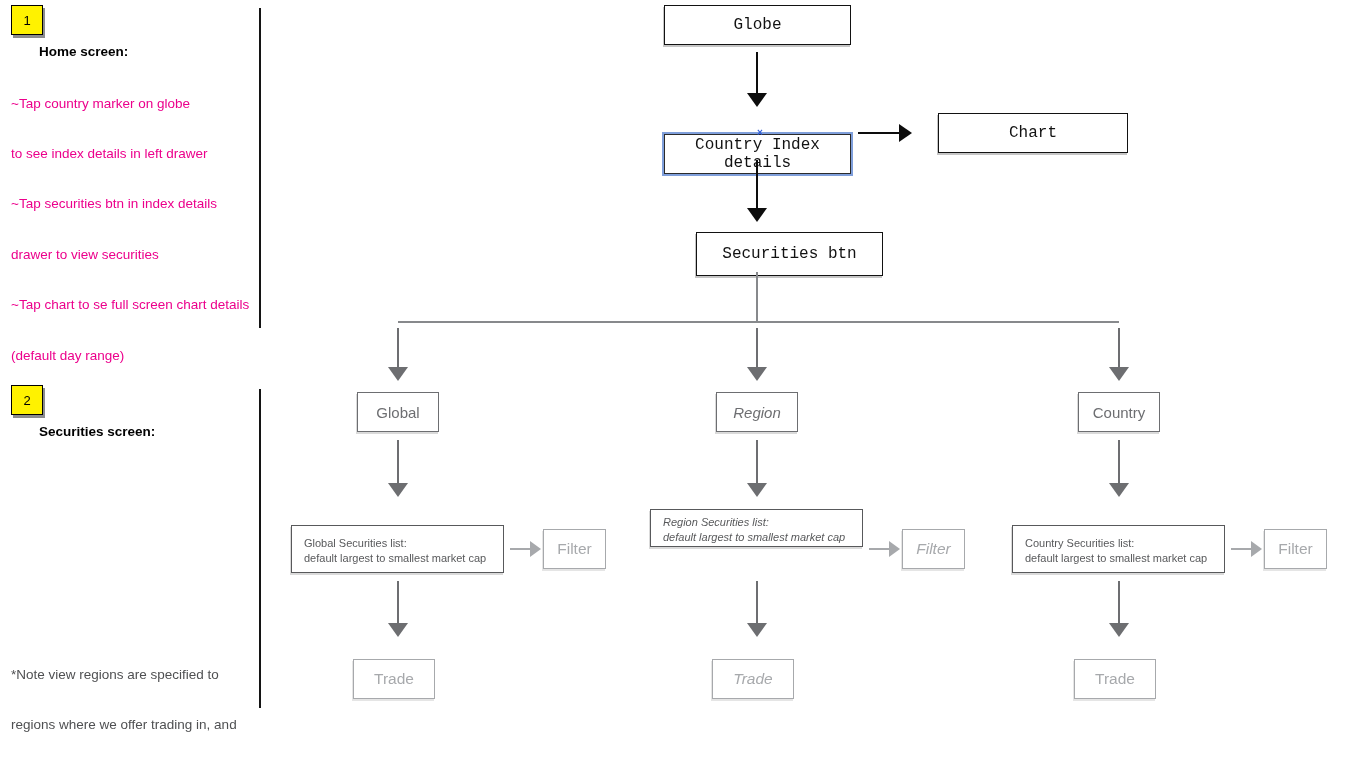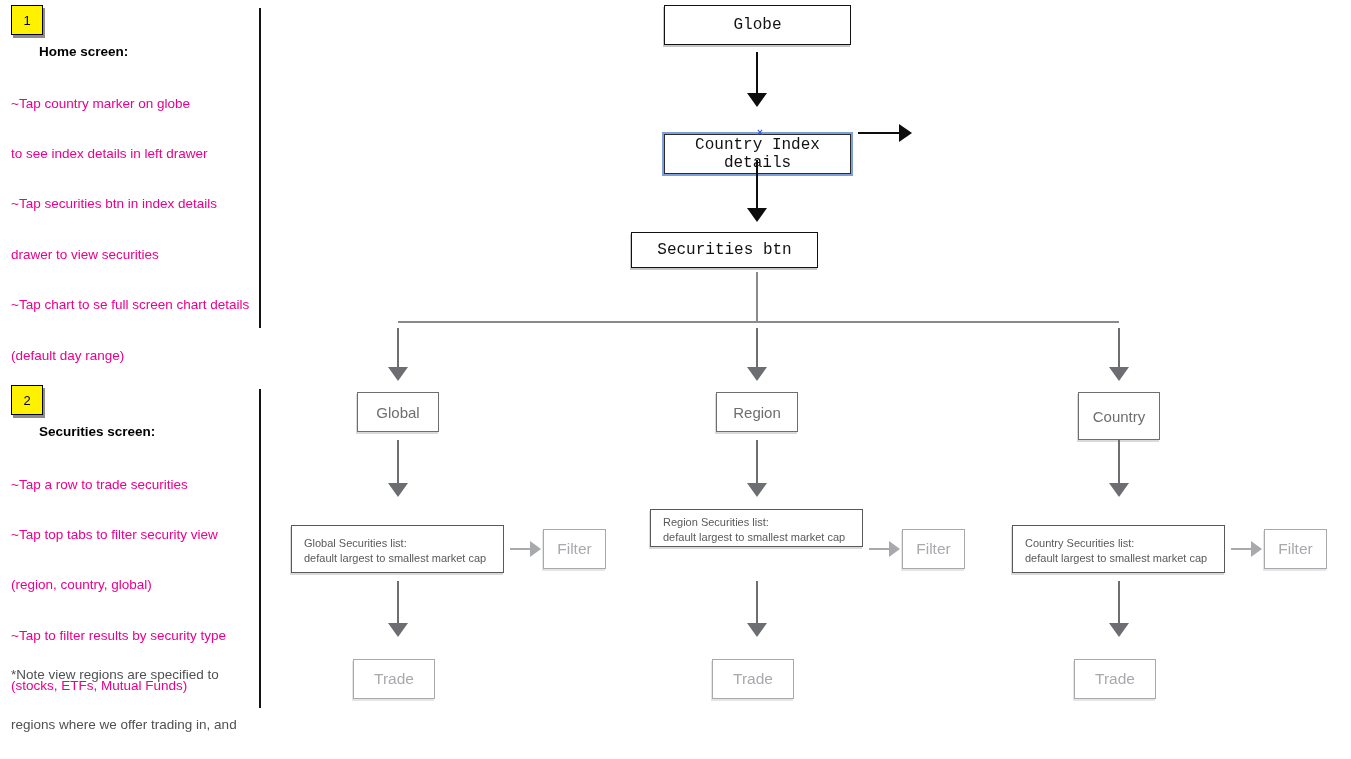--- a/index.html
+++ b/index.html
@@ -95,27 +95,20 @@
     <div>~Tap securities btn in index details</div>
     <div>drawer to view securities</div>
     <div>~Tap chart to se full screen chart details</div>
     <div>(default day range)</div>
   </div>
 
   <div class="badge" style="left:11px;top:385px;">2</div>
 
   <div class="note-title" style="left:11px;top:424px;">Securities screen:</div>
 
-  <div class="note-lines magenta" style="left:11px;top:443px;">
-    <div>~Tap a row to trade securities</div>
-    <div>~Tap top tabs to filter security view</div>
-    <div>(region, country, global)</div>
-    <div>~Tap to filter results by security type</div>
-    <div>(stocks, ETFs, Mutual Funds)</div>
-  </div>
 
   <div class="note-lines footnote" style="left:11px;top:633px;">
     <div>*Note view regions are specified to</div>
     <div>regions where we offer trading in, and</div>
     
     
     
   </div>
 
   <div class="vdivider" style="left:259px;top:8px;height:320px;"></div>
@@ -129,27 +122,28 @@
   </div>
 
   <div class="box dark selected" style="left:664px;top:114px;width:187px;height:40px;">Country Index details</div>
   <div class="anchor-x" style="left:757px;top:128px;">×</div>
 
   <div class="arr h black" style="left:858px;top:124px;width:54px;height:18px;">
     <div class="shaft"></div>
     <div class="head"></div>
   </div>
 
+  <div class="box dark" style="left:938px;top:113px;width:190px;height:40px;">Chart</div>
 
   <div class="arr v black" style="left:747px;top:160px;width:20px;height:62px;">
     <div class="shaft"></div>
     <div class="head"></div>
   </div>
 
-  <div class="box dark" style="left:631px;top:232px;width:187px;height:36px;">Securities btn</div>
+  <div class="box dark" style="left:696px;top:232px;width:187px;height:44px;">Securities btn</div>
 
   <div class="conn" style="left:756px;top:272px;width:1.5px;height:50px;"></div>
   <div class="conn" style="left:398px;top:321px;width:721px;height:1.5px;"></div>
 
   <div class="branch" style="left:291px;">
     <div class="arr v gray b-el" style="left:97px;top:6px;width:20px;height:53px;">
       <div class="shaft"></div>
         <div class="head"></div>
     </div>
     <div class="box tab b-el" style="left:66px;top:70px;width:82px;height:40px;">Global</div>
@@ -166,21 +160,21 @@
         <div class="head"></div>
     </div>
     <div class="box light b-el" style="left:252px;top:207px;width:63px;height:40px;">Filter</div>
     <div class="arr v gray b-el" style="left:97px;top:259px;width:20px;height:56px;">
       <div class="shaft"></div>
         <div class="head"></div>
     </div>
     <div class="box light b-el" style="left:62px;top:337px;width:82px;height:40px;">Trade</div>
   </div>
 
-  <div class="branch" style="left:650px;">
+  <div class="branch" style="left:650px;font-style:italic;">
     <div class="arr v gray b-el" style="left:97px;top:6px;width:20px;height:53px;">
       <div class="shaft"></div>
         <div class="head"></div>
     </div>
     <div class="box tab b-el" style="left:66px;top:70px;width:82px;height:40px;">Region</div>
     <div class="arr v gray b-el" style="left:97px;top:118px;width:20px;height:57px;">
       <div class="shaft"></div>
         <div class="head"></div>
     </div>
     <div class="box list b-el" style="left:0px;top:187px;width:213px;height:38px;">
@@ -197,21 +191,21 @@
         <div class="head"></div>
     </div>
     <div class="box light b-el" style="left:62px;top:337px;width:82px;height:40px;">Trade</div>
   </div>
 
   <div class="branch" style="left:1012px;">
     <div class="arr v gray b-el" style="left:97px;top:6px;width:20px;height:53px;">
       <div class="shaft"></div>
         <div class="head"></div>
     </div>
-    <div class="box tab b-el" style="left:66px;top:70px;width:82px;height:48px;">Country</div>
+    <div class="box tab b-el" style="left:66px;top:70px;width:82px;height:40px;">Country</div>
     <div class="arr v gray b-el" style="left:97px;top:118px;width:20px;height:57px;">
       <div class="shaft"></div>
         <div class="head"></div>
     </div>
     <div class="box list b-el" style="left:0px;top:203px;width:213px;height:48px;">
       <div class="list-title">Country Securities list:</div>
       <div class="list-subtitle">default largest to smallest market cap</div>
     </div>
     <div class="arr h small lgray b-el" style="left:219px;top:218px;width:31px;height:18px;">
       <div class="shaft"></div>

